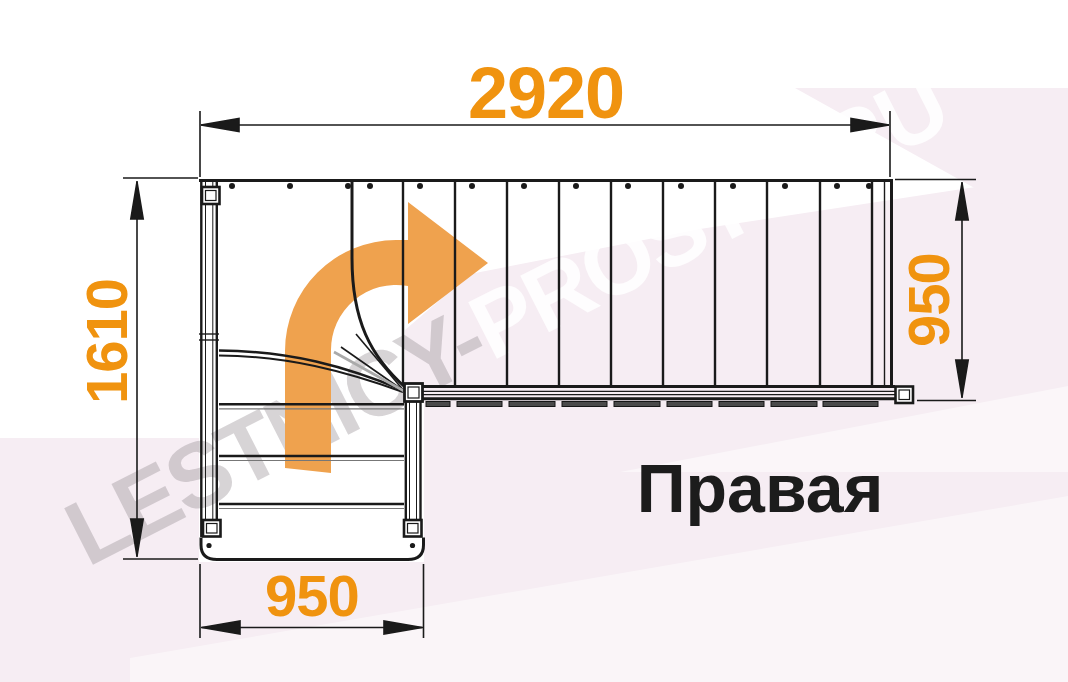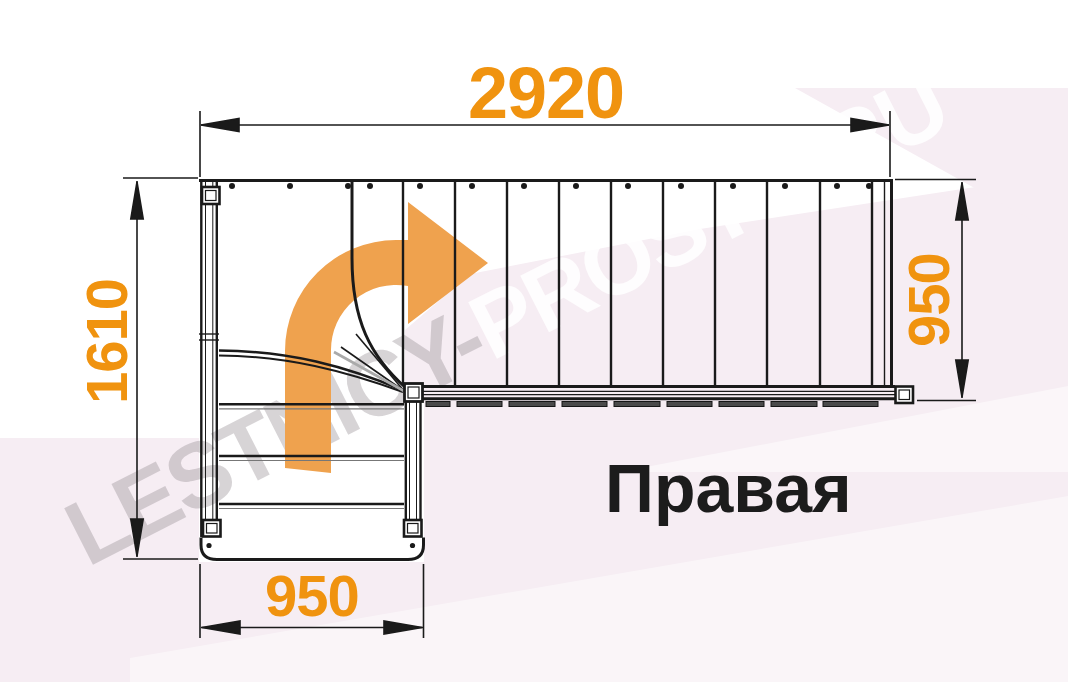--- a/index.html
+++ b/index.html
@@ -20,21 +20,21 @@
   
   .dim{
     position:absolute;color:#F0930F;font-weight:bold;text-align:center;
     font-size:58px;letter-spacing:-1px;line-height:58px;z-index:4;
   }
   .dim-top{left:440px;top:64px;width:212px;}
   .dim-left{left:52px;top:320px;width:110px;height:58px;transform:rotate(-90deg);}
   .dim-right{left:874px;top:271px;width:110px;height:58px;transform:rotate(-90deg);}
   .dim-bottom{left:257px;top:567px;width:110px;}
   .orient{
-    position:absolute;left:605px;top:448px;width:310px;text-align:left;
+    position:absolute;left:605px;top:448px;width:310px;text-align:center;
     color:#1C1C1C;font-weight:bold;font-size:68px;line-height:80px;z-index:4;
   }
   svg{display:block;}
 </style>
 </head>
 <body>
 
 <div class="stage">
 
   <svg class="layer" viewBox="0 0 1068 682" style="z-index:1;">

